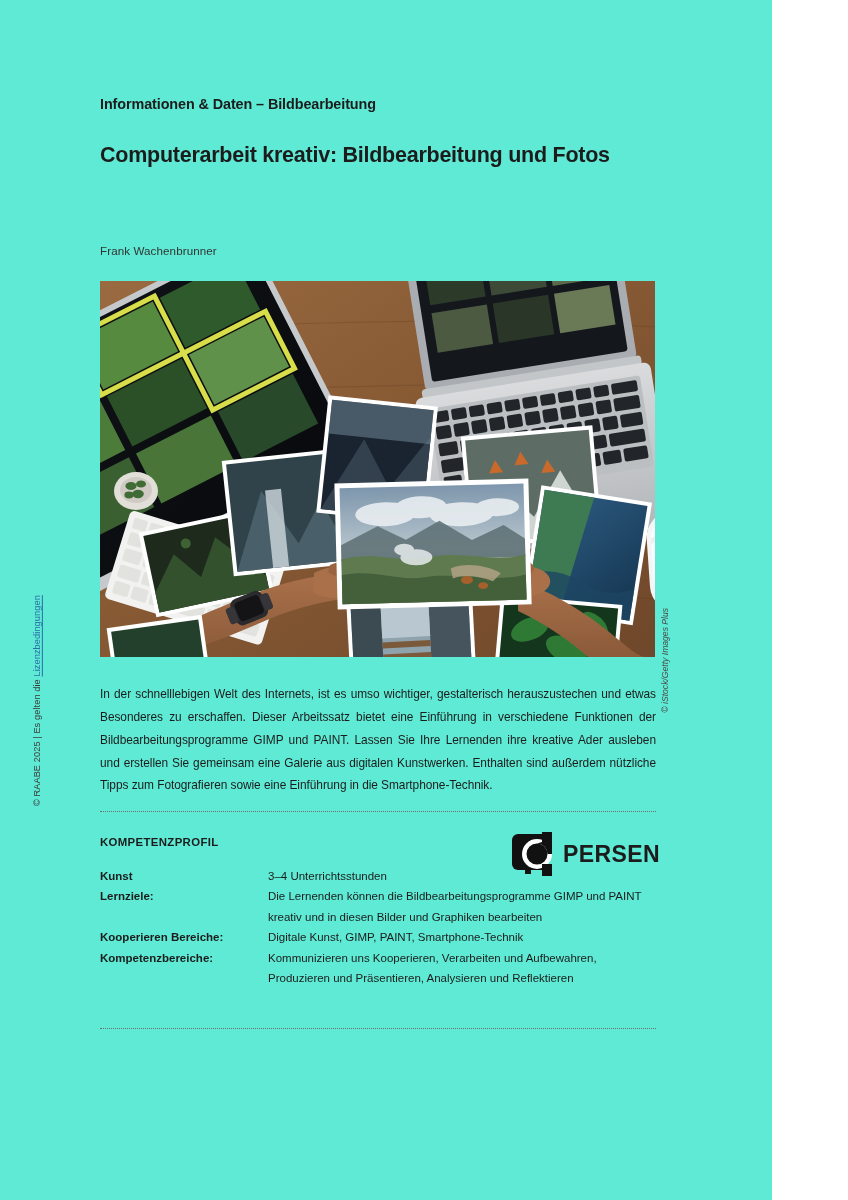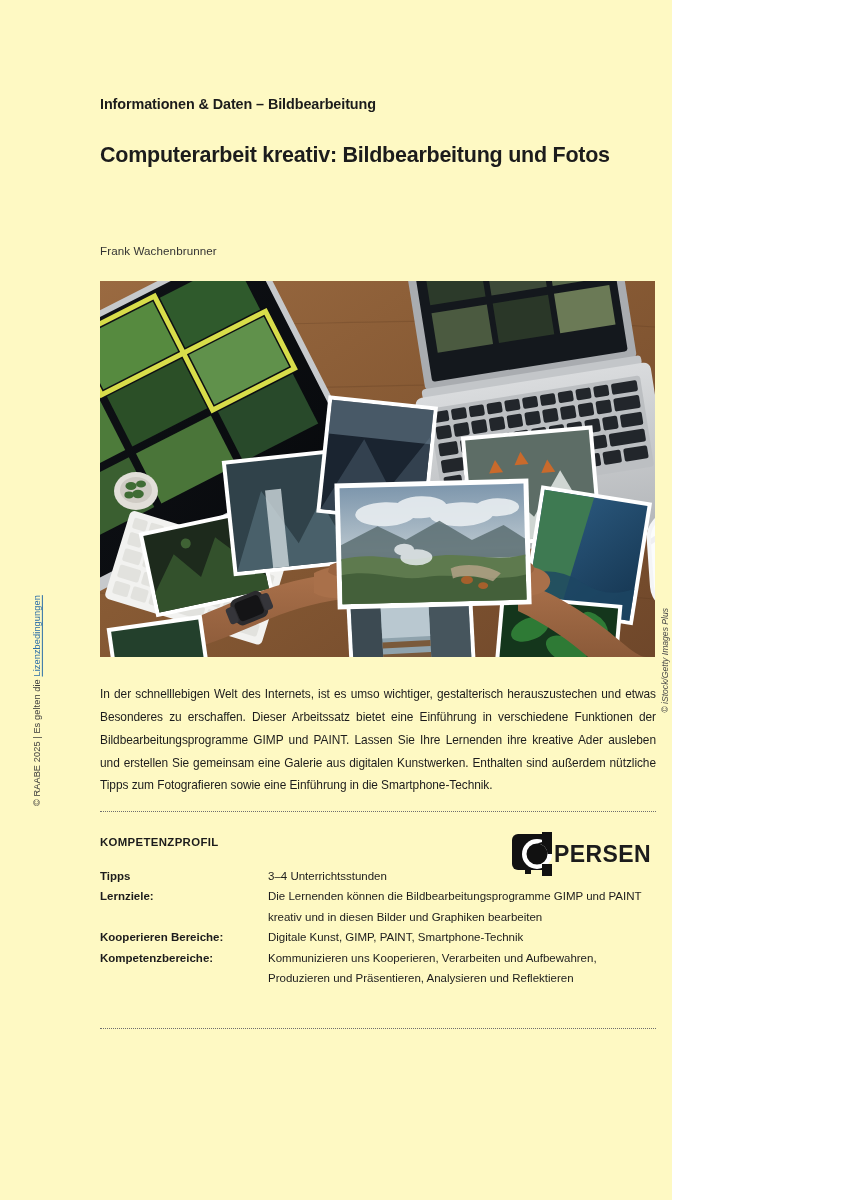--- a/index.html
+++ b/index.html
@@ -4,21 +4,21 @@
 <title>Computerarbeit kreativ: Bildbearbeitung und Fotos</title>
 <style>
   * { margin:0; padding:0; box-sizing:border-box; }
   html, body {
     width:848px; height:1200px;
     background:#ffffff;
     font-family:"Liberation Sans", sans-serif;
     color:#1c1c1c;
     overflow:hidden;
   }
-  .page { position:relative; width:672px; height:1200px; background:#fef9c3; }
+  .page { position:relative; width:772px; height:1200px; background:#5eead4; }
 
   
   .side-rail{
     position:absolute; left:26px; top:455px;
     width:22px; height:250px;
     display:flex; align-items:flex-end; justify-content:center;
   }
   .side-rail .vtext{
     transform:rotate(-90deg); transform-origin:center center;
     white-space:nowrap;
@@ -90,21 +90,21 @@
   .kp-table td{
     font-size:11.5px; line-height:1.78; vertical-align:top;
     color:#1c1c1c; padding:0;
   }
   .kp-table td.k{ width:168px; font-weight:bold; white-space:nowrap; }
   .kp-table td.v{ width:388px; }
 
   
   .logo{
     position:absolute; left:506px; top:830px;
-    display:flex; align-items:center; 
+    display:flex; align-items:center; gap:9px;
   }
   .logo .mark{ width:48px; height:48px; display:block; }
   .logo .word{
     font-size:23px; font-weight:bold; letter-spacing:.4px;
     color:#1c1c1c; line-height:1;
   }
 </style>
 </head>
 <body>
 
@@ -487,21 +487,21 @@
 
   <p class="intro">In der schnelllebigen Welt des Internets, ist es umso wichtiger, gestalterisch herauszustechen und etwas Besonderes zu erschaffen. Dieser Arbeitssatz bietet eine Einführung in verschiedene Funktionen der Bildbearbeitungsprogramme GIMP und PAINT. Lassen Sie Ihre Lernenden ihre kreative Ader ausleben und erstellen Sie gemeinsam eine Galerie aus digitalen Kunstwerken. Enthalten sind außerdem nützliche Tipps zum Fotografieren sowie eine Einführung in die Smartphone-Technik.</p>
 
   <div class="rule top"></div>
 
   <div class="kp-head">KOMPETENZPROFIL</div>
 
   <table class="kp-table">
     <tbody>
       <tr>
-        <td class="k">Tipps</td>
+        <td class="k">Kunst</td>
         <td class="v">3–4 Unterrichtsstunden</td>
       </tr>
       <tr>
         <td class="k">Lernziele:</td>
         <td class="v">Die Lernenden können die Bildbearbeitungsprogramme GIMP und PAINT kreativ und in diesen Bilder und Graphiken bearbeiten</td>
       </tr>
       <tr>
         <td class="k">Kooperieren Bereiche:</td>
         <td class="v">Digitale Kunst, GIMP, PAINT, Smartphone-Technik</td>
       </tr>

